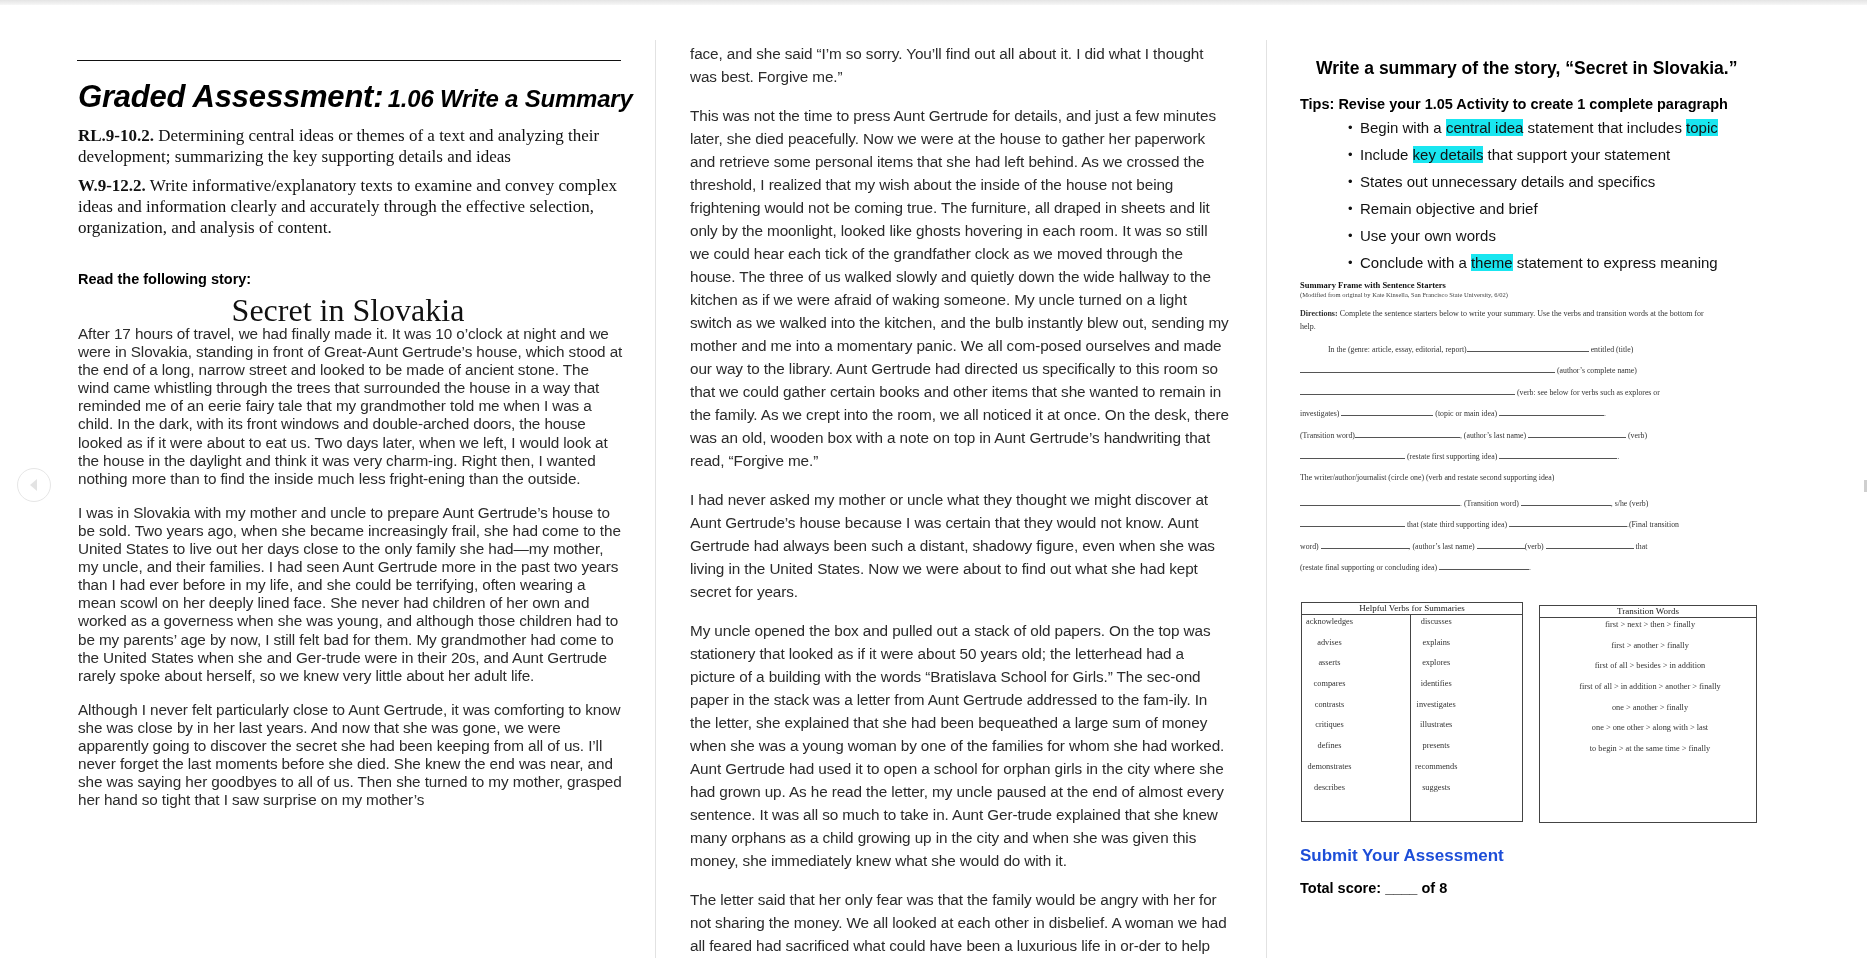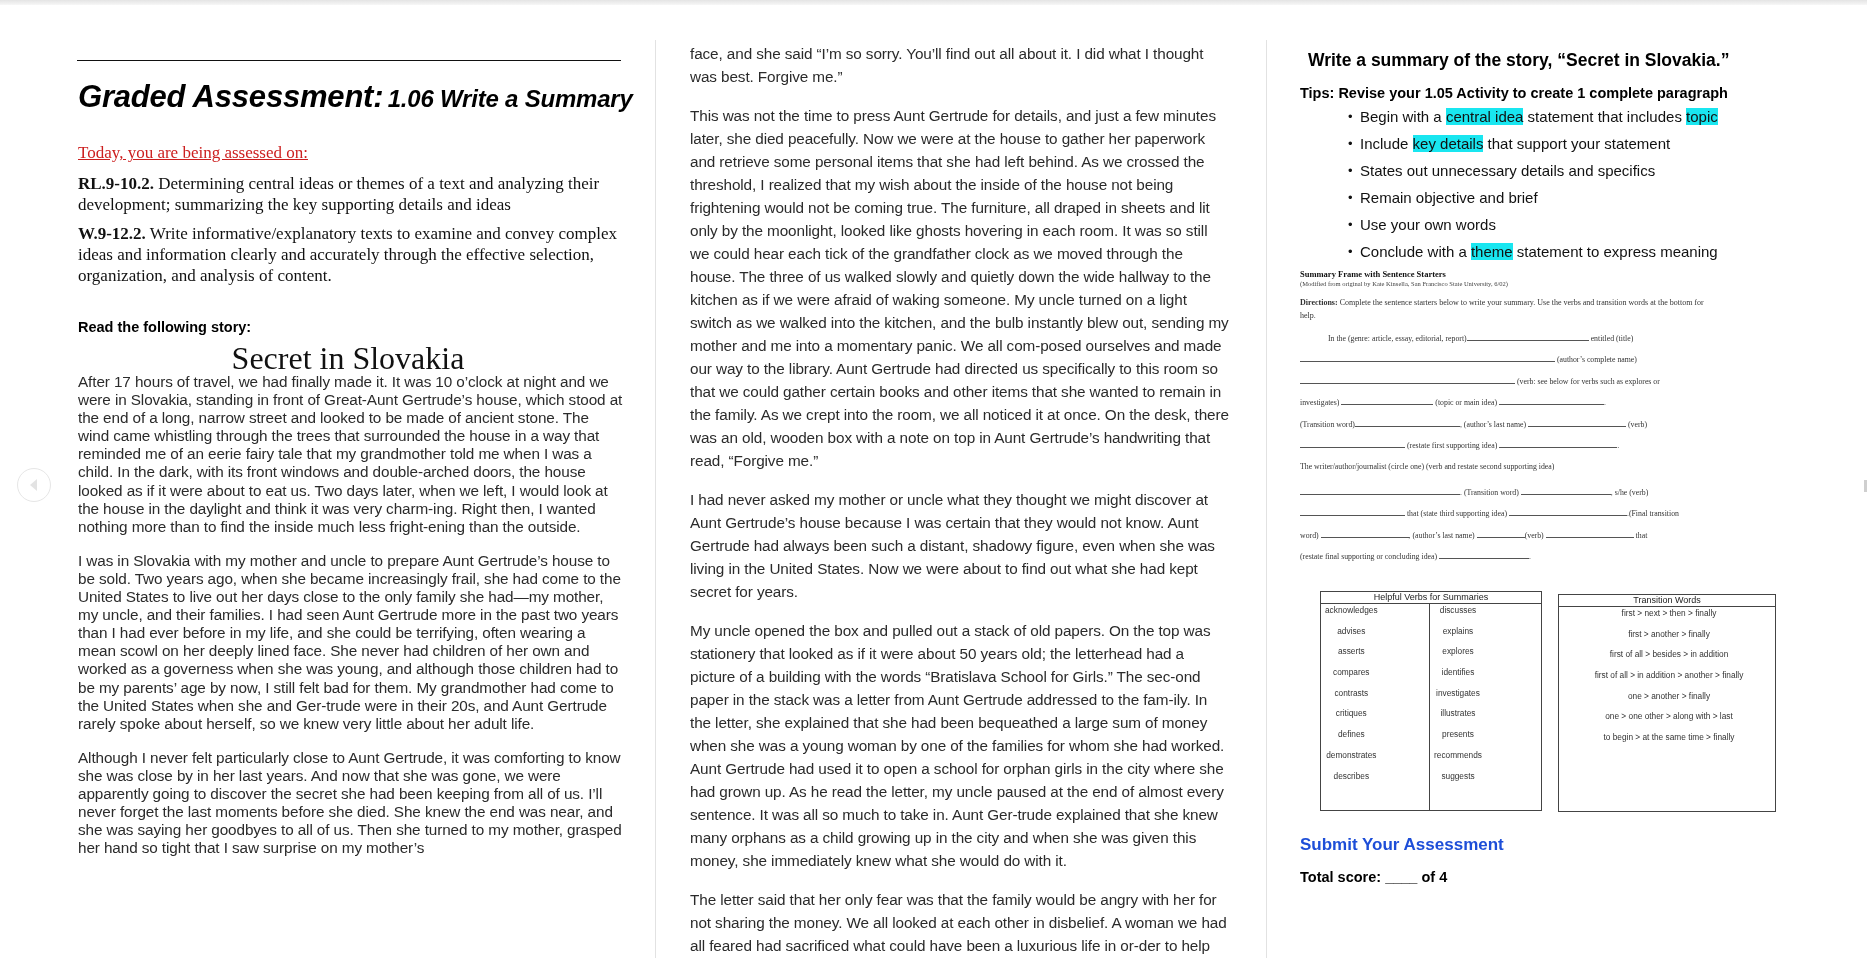--- a/index.html
+++ b/index.html
@@ -27,36 +27,36 @@
     line-height:21px; margin-top:10px; }
   .standard b { font-weight:bold; }
   .read-label { font-weight:bold; font-size:14.5px; color:#000; margin-top:33px; }
   .story-title { font-family:"Liberation Serif", serif; font-size:32px; color:#111;
     text-align:center; margin-top:8px; line-height:30px; width:540px; }
   .story p { font-size:15.3px; line-height:18.1px; margin:0 0 16px 0; color:#2b2b2b; letter-spacing:-0.1px; }
   .story p:first-child { margin-top:0; }
 
   .mid p { font-size:15.3px; line-height:23px; margin:0 0 16px 0; color:#2b2b2b; letter-spacing:-0.1px; }
 
-  .rh1 { font-weight:bold; font-size:17.5px; color:#000; margin:8px; line-height:24px; white-space:nowrap; }
+  .rh1 { font-weight:bold; font-size:17.5px; color:#000; margin:16px; line-height:24px; white-space:nowrap; }
   .rh2 { font-weight:bold; font-size:14.5px; color:#000; margin-top:13px; white-space:nowrap; }
   .tips { list-style:none; margin:6px 0 0 0; padding:0 0 0 48px; }
   .tips li { font-size:15px; color:#111; line-height:20px; margin-bottom:7px; white-space:nowrap; position:relative; padding-left:12px; }
   .tips li::before { content:"•"; position:absolute; left:0; top:0; font-size:13px; }
   .hl { background:#19e6f0; }
 
   .frame { margin-top:3px; font-family:"Liberation Serif", serif; color:#333; }
   .frame .fh { font-weight:bold; font-size:8.5px; color:#111; line-height:10px; }
   .frame .fsub { font-size:6.5px; color:#444; line-height:9px; }
   .frame .fdir { font-size:8px; line-height:13px; margin-top:8px; width:420px; }
   .frame .fline { font-size:7.8px; line-height:11px; margin-top:9.5px; white-space:nowrap; }
   .frame .indent { padding-left:28px; }
   .blank { display:inline-block; border-bottom:0.8px solid #555; height:8px; vertical-align:baseline; }
 
-  .tables { position:relative; margin-top:29px; height:220px; font-family:Liberation Sans, sans-serif;margin-left:19px; }
+  .tables { position:relative; margin-top:29px; height:220px; font-family:Liberation Serif, serif; }
   .tverbs { position:absolute; left:1px; top:0; width:220px; height:218px; border:1.2px solid #444; }
   .tverbs .th { font-size:9px; text-align:center; border-bottom:1.2px solid #444; line-height:11px; color:#222; }
   .tverbs .vcol { position:absolute; top:13px; font-size:8.3px; color:#333;text-align:center; }
   .tverbs .vcol div { height:20.7px; line-height:11px; }
   .tverbs .c1 { left:4px; }
   .tverbs .c2 { left:113px; }
   .tverbs .sep { position:absolute; left:108px; top:12px; width:1.2px; height:206px; background:#444; }
   .ttrans { position:absolute; left:239px; top:3px; width:216px; height:216px; border:1.2px solid #444; }
   .ttrans .th { font-size:9px; text-align:center; border-bottom:1.2px solid #444; line-height:11px; color:#222; }
   .ttrans .tlist { padding:1px 0 0 4px; font-size:8.3px; color:#333; }
@@ -83,21 +83,20 @@
   </svg>
 </div>
 <div class="nav-next-edge"></div>
 
 <div class="col col-left">
   <div class="hr-top"></div>
   <div class="title">
     <span class="big">Graded Assessment:</span>
     <span class="small">1.06 Write a Summary</span>
   </div>
-  <div class="assessed">Today, you are being assessed on:</div>
   <div class="standard">
     <b>RL.9-10.2.</b>
     <span>Determining central ideas or themes of a text and analyzing their development; summarizing the key supporting details and ideas</span>
   </div>
   <div class="standard" style="margin-top:8px;">
     <b>W.9-12.2.</b>
     <span>Write informative/explanatory texts to examine and convey complex ideas and information clearly and accurately through the effective selection, organization, and analysis of content.</span>
   </div>
   <div class="read-label">Read the following story:</div>
   <div class="story-title">Secret in Slovakia</div>
@@ -183,15 +182,15 @@
         <div>one &gt; one other &gt; along with &gt; last</div>
         <div>to begin &gt; at the same time &gt; finally</div>
       </div>
     </div>
   </div>
 
   <div class="submit">Submit Your Assessment</div>
   <div class="score">
     <span>Total score:</span>
     <span>____</span>
-    <span>of 4</span>
+    <span>of 8</span>
   </div>
 </div>
 
 </body></html>

